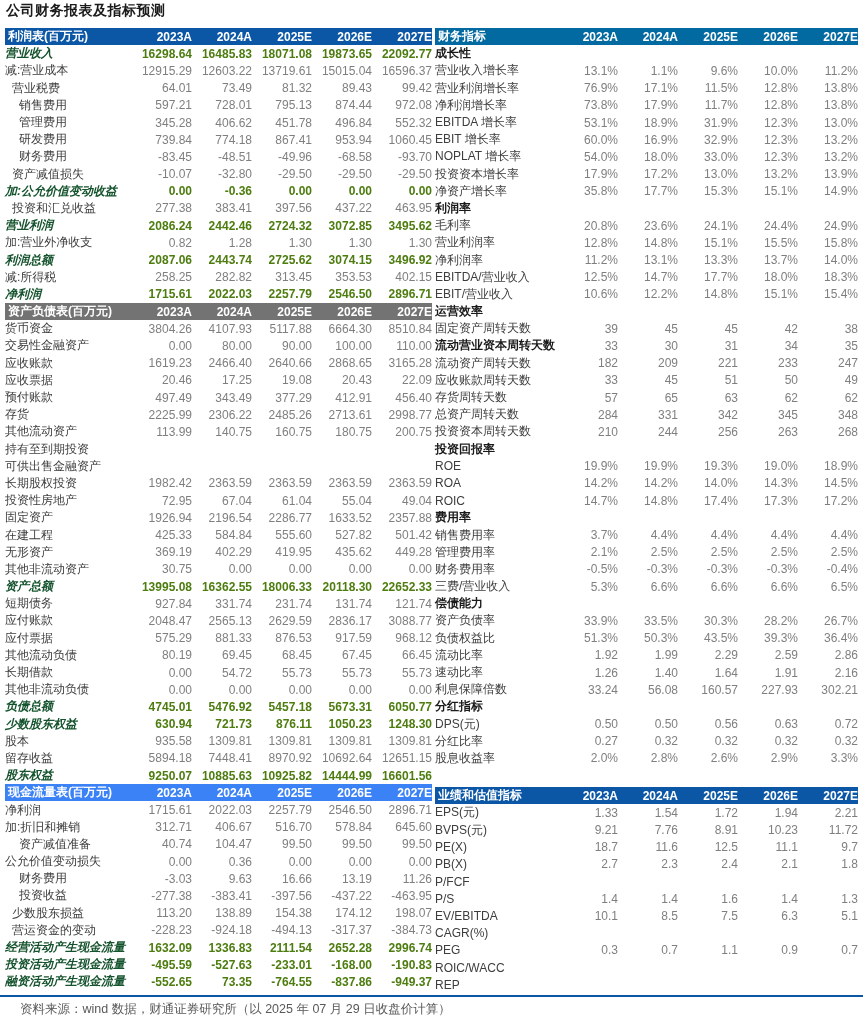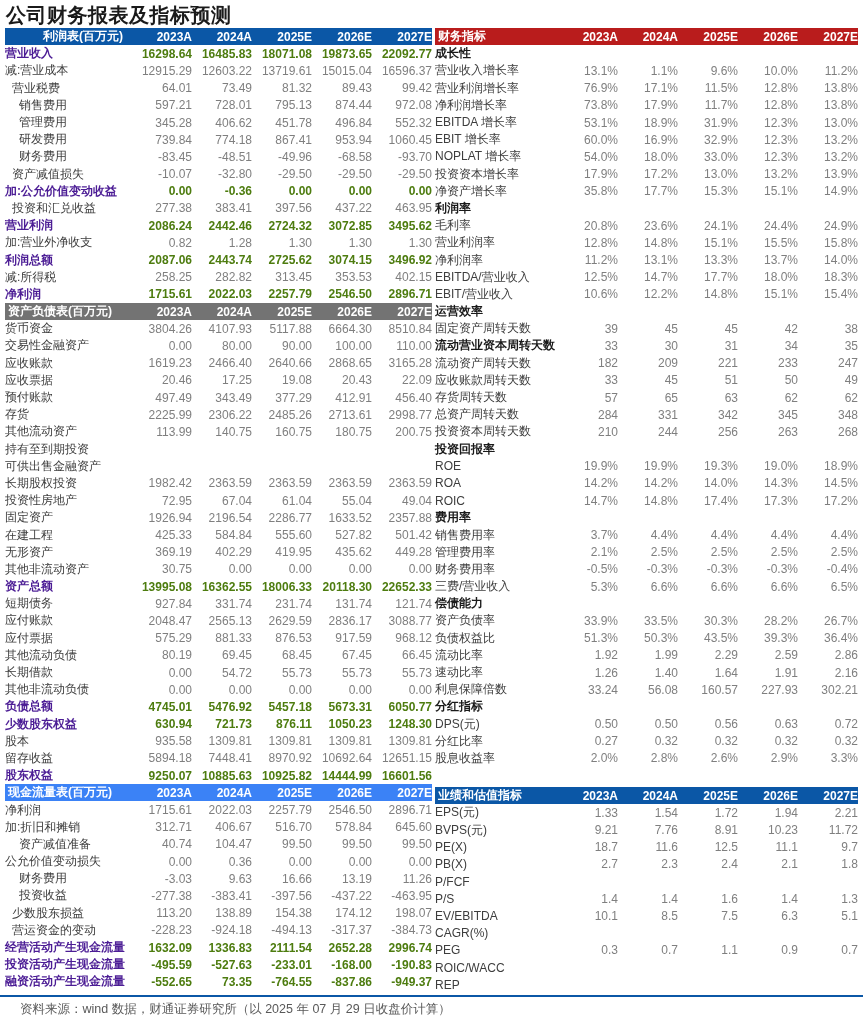--- a/index.html
+++ b/index.html
@@ -5,63 +5,63 @@
   html,body{margin:0;padding:0;background:#ffffff;}
   .page{
     position:relative;
     width:863px;height:1021px;
     background:#ffffff;
     font-family:"Liberation Sans","DejaVu Sans",sans-serif;
     overflow:hidden;
   }
   .page-title{
     position:absolute;left:6px;top:2px;
-    font-size:20px;font-weight:bold;color:#1a1a1a;
+    font-size:14px;font-weight:bold;color:#1a1a1a;
     letter-spacing:0.5px;
   }
   .tbl{position:absolute;top:28px;}
   .tbl-left{left:5px;width:427px;}
   .tbl-right{left:435px;width:423px;}
   .row{
     display:flex;align-items:center;
     height:17.2px;font-size:12px;white-space:nowrap;
   }
   .row .lbl{
     flex:1;color:#3d3d3d;text-align:left;
     overflow:visible;
   }
   .row .val{
     width:60px;text-align:right;color:#7f7f7f;
     font-family:"Liberation Sans","DejaVu Sans",sans-serif;
   }
   .row.hdr{color:#ffffff;font-weight:bold;}
   .row.hdr .lbl{color:#ffffff;padding-left:3px;}
   .row.hdr .val{color:#ffffff;}
-  .row.bold .lbl{font-weight:bold;color:#4c1d95;}
+  .row.bold .lbl{font-weight:bold;color:#14532d;font-style:italic;}
   .row.bold .val{font-weight:bold;color:#4d7c0f;}
   .row.boldlabel .lbl{font-weight:bold;color:#1a1a1a;}
   .row.group .lbl{font-weight:bold;color:#1a1a1a;}
   .ind1 .lbl{padding-left:7px;}
   .ind2 .lbl{padding-left:14px;}
   .footer-rule{
     position:absolute;left:0;top:995px;width:863px;height:2px;
   }
   .footer-text{
     position:absolute;left:20px;top:1001px;
     font-size:12.5px;color:#595959;
   }
 </style>
 </head>
 <body>
 
 <div class="page">
   <div class="page-title">公司财务报表及指标预测</div>
 
   <div class="tbl tbl-left" id="tbl-left">
-      <div class="row hdr" style="background: rgb(11, 87, 166); padding-left: 35px;">
+      <div class="row hdr" style="background: rgb(11, 87, 166);">
         <div class="lbl">利润表(百万元)</div>
         <div class="val">2023A</div>
         <div class="val">2024A</div>
         <div class="val">2025E</div>
         <div class="val">2026E</div>
         <div class="val">2027E</div>
       </div>
       <div class="row bold">
         <div class="lbl">营业收入</div>
         <div class="val">16298.64</div>
@@ -497,21 +497,21 @@
       <div class="row bold">
         <div class="lbl">融资活动产生现金流量</div>
         <div class="val">-552.65</div>
         <div class="val">73.35</div>
         <div class="val">-764.55</div>
         <div class="val">-837.86</div>
         <div class="val">-949.37</div>
       </div>
     </div>
   <div class="tbl tbl-right" id="tbl-right">
-      <div class="row hdr" style="background: #b91c1c;">
+      <div class="row hdr" style="background: #0369a1;">
         <div class="lbl">财务指标</div>
         <div class="val">2023A</div>
         <div class="val">2024A</div>
         <div class="val">2025E</div>
         <div class="val">2026E</div>
         <div class="val">2027E</div>
       </div>
       <div class="row group">
         <div class="lbl">成长性</div>
         <div class="val"></div>

